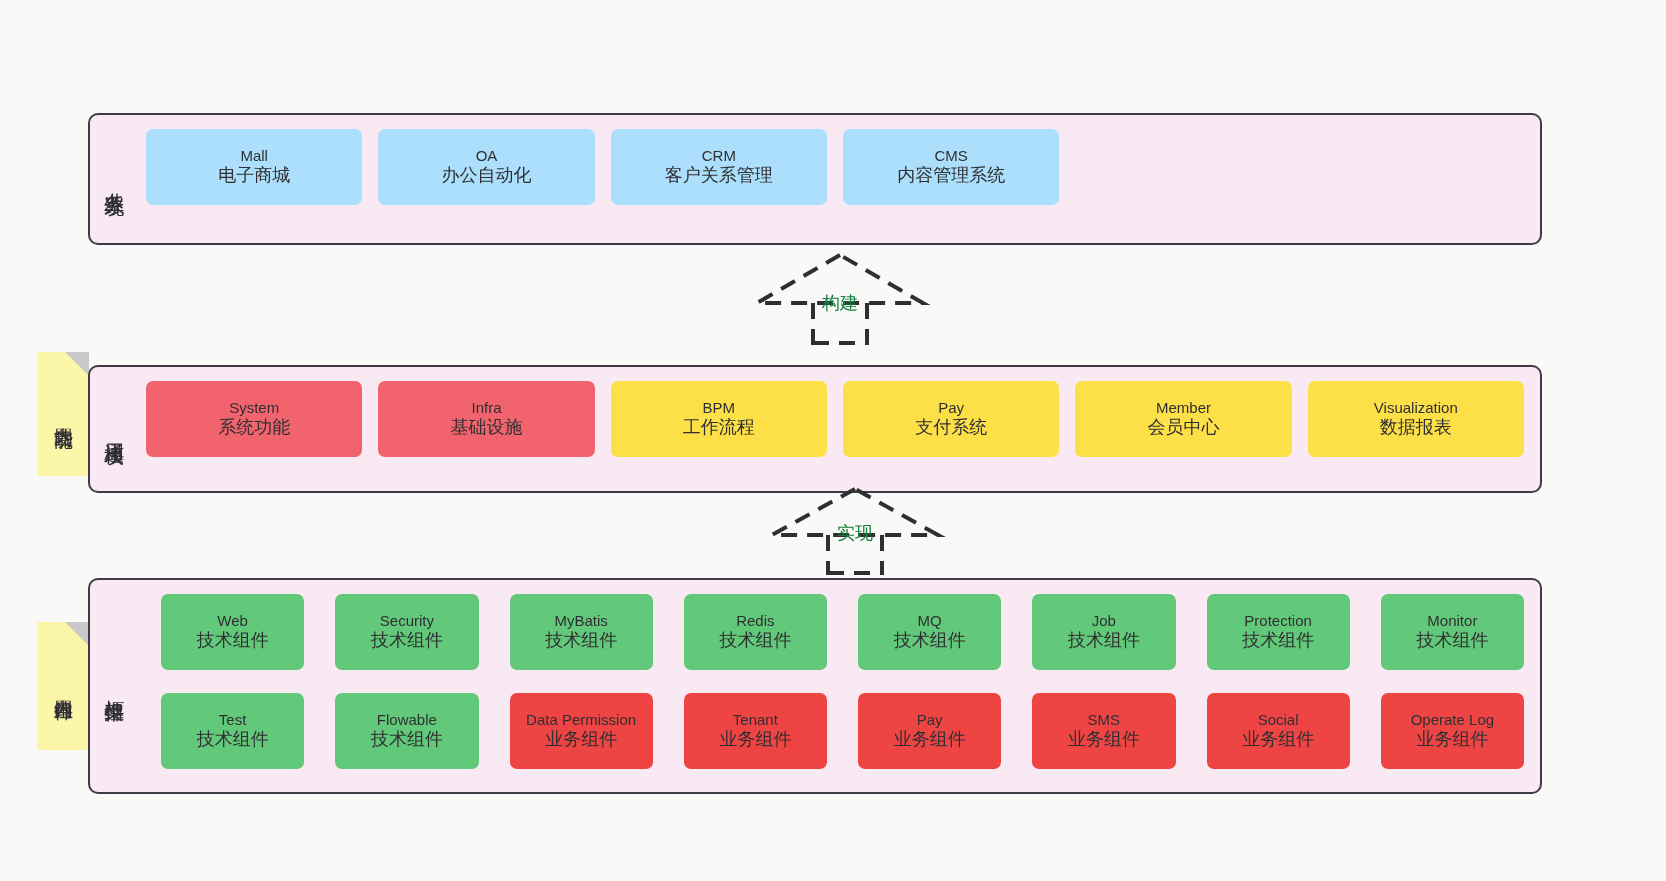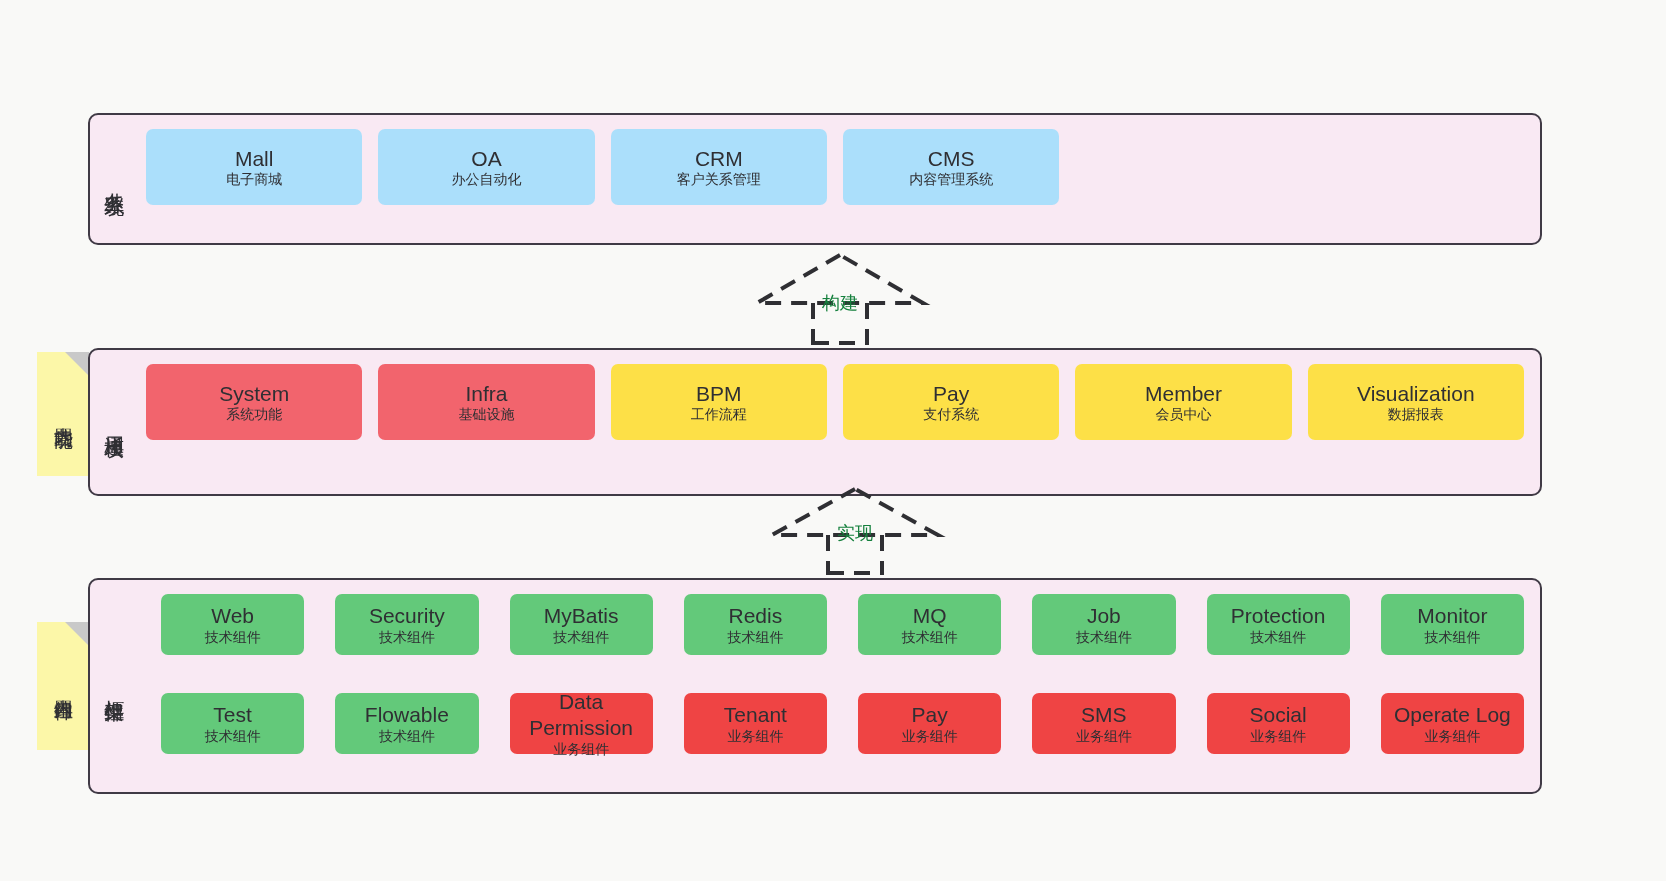--- a/index.html
+++ b/index.html
@@ -63,40 +63,40 @@
     display: flex;
     flex-direction: column;
     align-items: center;
     justify-content: center;
     text-align: center;
     color: #2f2f33;
     padding: 6px 4px;
     line-height: 1.22;
     user-select: none;
   }
-  .node .title { font-size: 21px; }
-  .node .sub   { font-size: 14px; }
+  .node .title { font-size: 15px; }
+  .node .sub   { font-size: 18px; }
 
   .node.blue        { background: #abdffb; }
   .node.red         { background: #f2646d; }
   .node.pink        { background: #fde047; }
   .node.green       { background: #63c97a; }
   .node.lightgreen  { background: #ef4444; }
 
   
   #layer-business { left: 88px;  top: 113px; width: 1454px; height: 132px; }
-  #layer-common   { left: 88px;  top: 348px; width: 1454px; height: 148px; }
+  #layer-common   { left: 88px;  top: 365px; width: 1454px; height: 128px; }
   #layer-frame    { left: 88px;  top: 578px; width: 1454px; height: 216px; }
 
   #layer-business .boxes,
   #layer-common   .boxes { grid-template-rows: 1fr; }
   #layer-frame    .boxes { grid-template-rows: 1fr 1fr; }
 
   #layer-business .node, #layer-common .node { height: 76px; }
-  #layer-frame .node { height: 61px; margin-left: 15px; }
+  #layer-frame .node { height: 76px; margin-left: 15px; }
 
   
   .sticky {
     position: absolute;
     width: 52px;
     background: #fcf7a8;
     color: #2f2f33;
     font-size: 19px;
     line-height: 1.2;
     letter-spacing: 1px;

